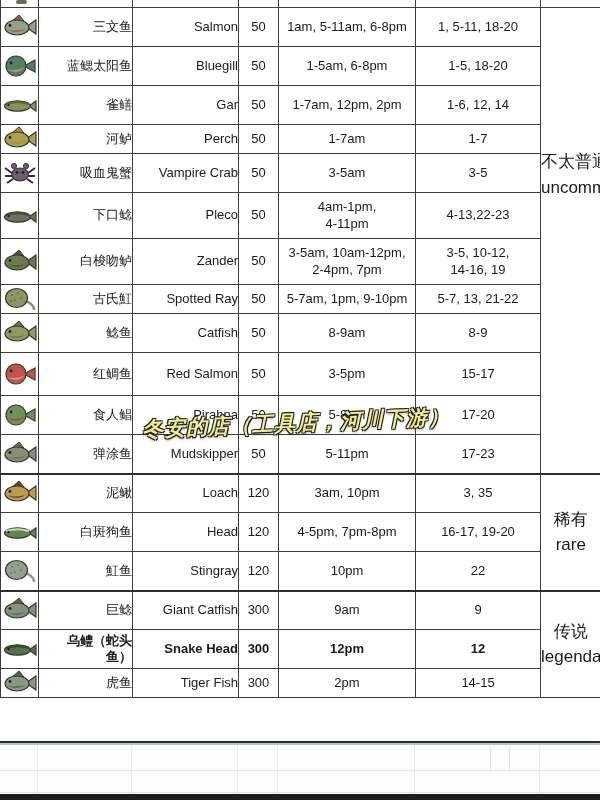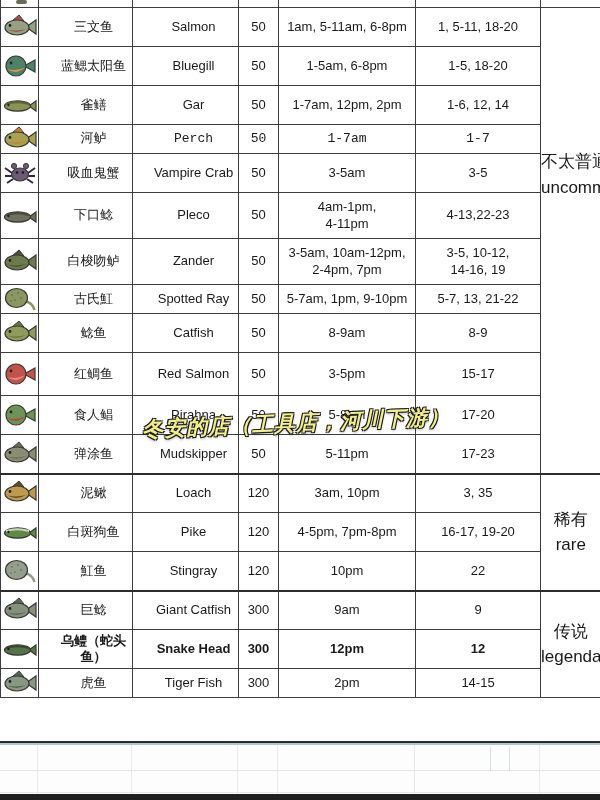--- a/index.html
+++ b/index.html
@@ -12,21 +12,21 @@
   table{border-collapse:collapse;table-layout:fixed;width:600px;}
   td{
     border:1px solid #3d3d3d;
     font-size:13px;color:#1a1a1a;
     text-align:center;vertical-align:middle;
     padding:0;overflow:hidden;line-height:1.25;
   }
   td:last-child{border-right:none;}
   tr.partial td{height:7px;border-top:none;}
   tr.group-start td{border-top:2px solid #2d2d2d;}
-  td.name{text-align:center;padding-left:16px;}
+  td.name{text-align:right;padding-left:16px;}
   td.pre{white-space:pre-line;margin-left:12px;}
   td.icon-cell{padding:0;}
   td.icon-cell svg{display:block;margin:0 auto;}
   .rarity-cell{position:relative;vertical-align:middle;}
   .rarity-label{font-size:17px;color:#1a1a1a;line-height:1.5;white-space:nowrap;}
   .rarity-label.offset{position:absolute;top:141px;left:0;width:100%;}
   .bottom-border{position:absolute;left:0;top:741px;width:600px;height:2px;background:#2a2a2a;}
   .blue-line{position:absolute;left:0;top:743px;width:600px;height:2px;background:#a9c8d3;}
   .below-sheet{position:absolute;left:0;top:745px;width:600px;height:49px;background:#fdfdfd;}
   .faint-v{position:absolute;top:0;width:1px;height:100%;background:#e7ebed;}
@@ -105,21 +105,21 @@
     <ellipse cx="14.5" cy="15" rx="13" ry="5.2" fill="#8a9355" stroke="#3a3a36" stroke-width="1.2"></ellipse>
     <path d="M3,13 Q14,9.5 26,13" fill="none" stroke="#5c6637" stroke-width="2"></path>
     <circle cx="5.5" cy="14" r="1.2" fill="#222"></circle>
               </svg></span></td>
           <td class="name">雀鳝</td>
           <td class="name">Gar</td>
           <td>50</td>
           <td class="pre">1-7am, 12pm, 2pm</td>
           <td class="pre">1-6, 12, 14</td>
         </tr>
-        <tr style="height: 22px; font-family: Liberation Mono, monospace;">
+        <tr style="height: 22px;">
           <td class="icon-cell"><span><svg width="34" height="28" viewBox="0 0 34 28">
     <polygon points="23,14 33,7 33,21" fill="#a8a24f" stroke="#3a3a36" stroke-width="1.2"></polygon>
     <polygon points="9,8 16,2 21,8" fill="#c97f2e" stroke="#3a3a36" stroke-width="1"></polygon>
     <ellipse cx="14" cy="14.5" rx="12" ry="7.5" fill="#a8a24f" stroke="#3a3a36" stroke-width="1.2"></ellipse>
     <path d="M4.5,16.5 Q14,21.5 23,16 Q14,18.5 4.5,16.5" fill="#c97f2e"></path>
     <circle cx="7" cy="12.5" r="1.4" fill="#222"></circle>
               </svg></span></td>
           <td class="name">河鲈</td>
           <td class="name">Perch</td>
           <td>50</td>
@@ -269,21 +269,21 @@
           </td>
         </tr>
         <tr style="height: 39px;">
           <td class="icon-cell"><span><svg width="34" height="28" viewBox="0 0 34 28">
     <polygon points="26,15 33,10 33,20" fill="#5e8949" stroke="#3a3a36" stroke-width="1.2"></polygon>
     <ellipse cx="14.5" cy="15" rx="13" ry="5.2" fill="#5e8949" stroke="#3a3a36" stroke-width="1.2"></ellipse>
     <path d="M3,13 Q14,9.5 26,13" fill="none" stroke="#cdd6bf" stroke-width="2"></path>
     <circle cx="5.5" cy="14" r="1.2" fill="#222"></circle>
               </svg></span></td>
           <td class="name">白斑狗鱼</td>
-          <td class="name">Pike</td>
+          <td class="name">Head</td>
           <td>120</td>
           <td class="pre">4-5pm, 7pm-8pm</td>
           <td class="pre">16-17, 19-20</td>
         </tr>
         <tr style="height: 39px;">
           <td class="icon-cell"><span><svg width="34" height="28" viewBox="0 0 34 28">
     <path d="M22,16 Q30,18 31.5,25" fill="none" stroke="#949e8c" stroke-width="2.5"></path>
     <ellipse cx="13.5" cy="13" rx="11" ry="9.5" fill="#949e8c" stroke="#3a3a36" stroke-width="1.2"></ellipse>
     <circle cx="9" cy="10" r="1" fill="#707a68"></circle>
                 <circle cx="15" cy="8" r="1" fill="#707a68"></circle>

